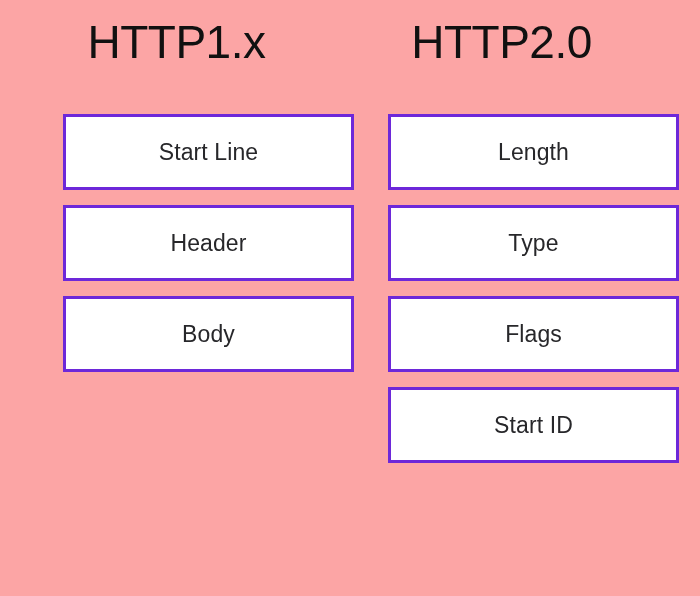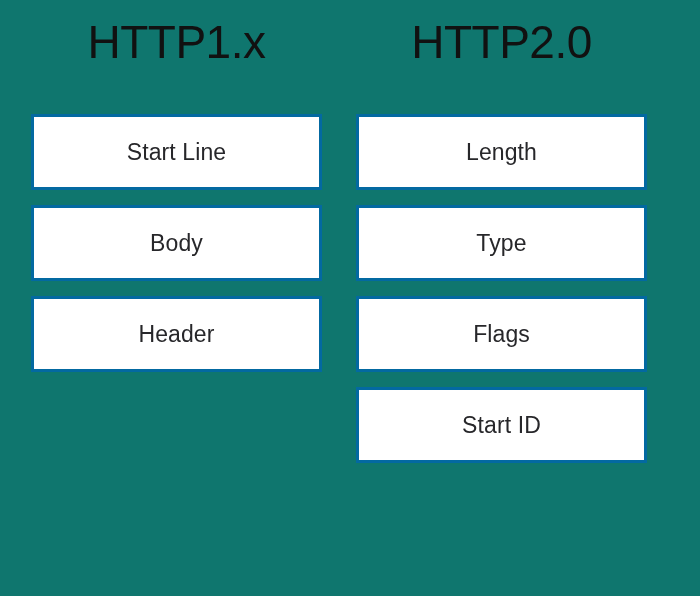--- a/index.html
+++ b/index.html
@@ -12,21 +12,21 @@
     height: 596px;
     overflow: hidden;
     font-family: "Liberation Sans", "DejaVu Sans", sans-serif;
     -webkit-font-smoothing: antialiased;
   }
 
   #diagram {
     position: relative;
     width: 700px;
     height: 596px;
-    background: #0f766e;
+    background: #fca5a5;
   }
 
   .column {
     position: absolute;
     top: 0;
     width: 291px;
     height: 596px;
   }
 
   #column-http1 { left: 31px; }
@@ -50,26 +50,27 @@
     position: absolute;
     top: 114px;
     left: 0;
     width: 291px;
   }
 
   .field-box {
     box-sizing: border-box;
     width: 291px;
     height: 76px;
-    border: 3px solid #0369a1;
+    border: 3px solid #6d28d9;
     background: #ffffff;
     margin-bottom: 15px;
     display: flex;
     align-items: center;
     justify-content: center;
+    margin-left: 32px;
   }
 
   .field-box:last-child { margin-bottom: 0; }
 
   .field-label {
     font-size: 23px;
     line-height: 28px;
     font-weight: 400;
     color: #27272a;
     letter-spacing: 0.1px;
@@ -82,24 +83,24 @@
 <div id="diagram">
 
   <div class="column" id="column-http1">
     <div class="column-title">HTTP1.x</div>
 
     <div class="field-stack">
       <div class="field-box">
         <span class="field-label">Start Line</span>
       </div>
       <div class="field-box">
-        <span class="field-label">Body</span>
+        <span class="field-label">Header</span>
       </div>
       <div class="field-box">
-        <span class="field-label">Header</span>
+        <span class="field-label">Body</span>
       </div>
     </div>
   </div>
 
   <div class="column" id="column-http2">
     <div class="column-title">HTTP2.0</div>
 
     <div class="field-stack">
       <div class="field-box">
         <span class="field-label">Length</span>

